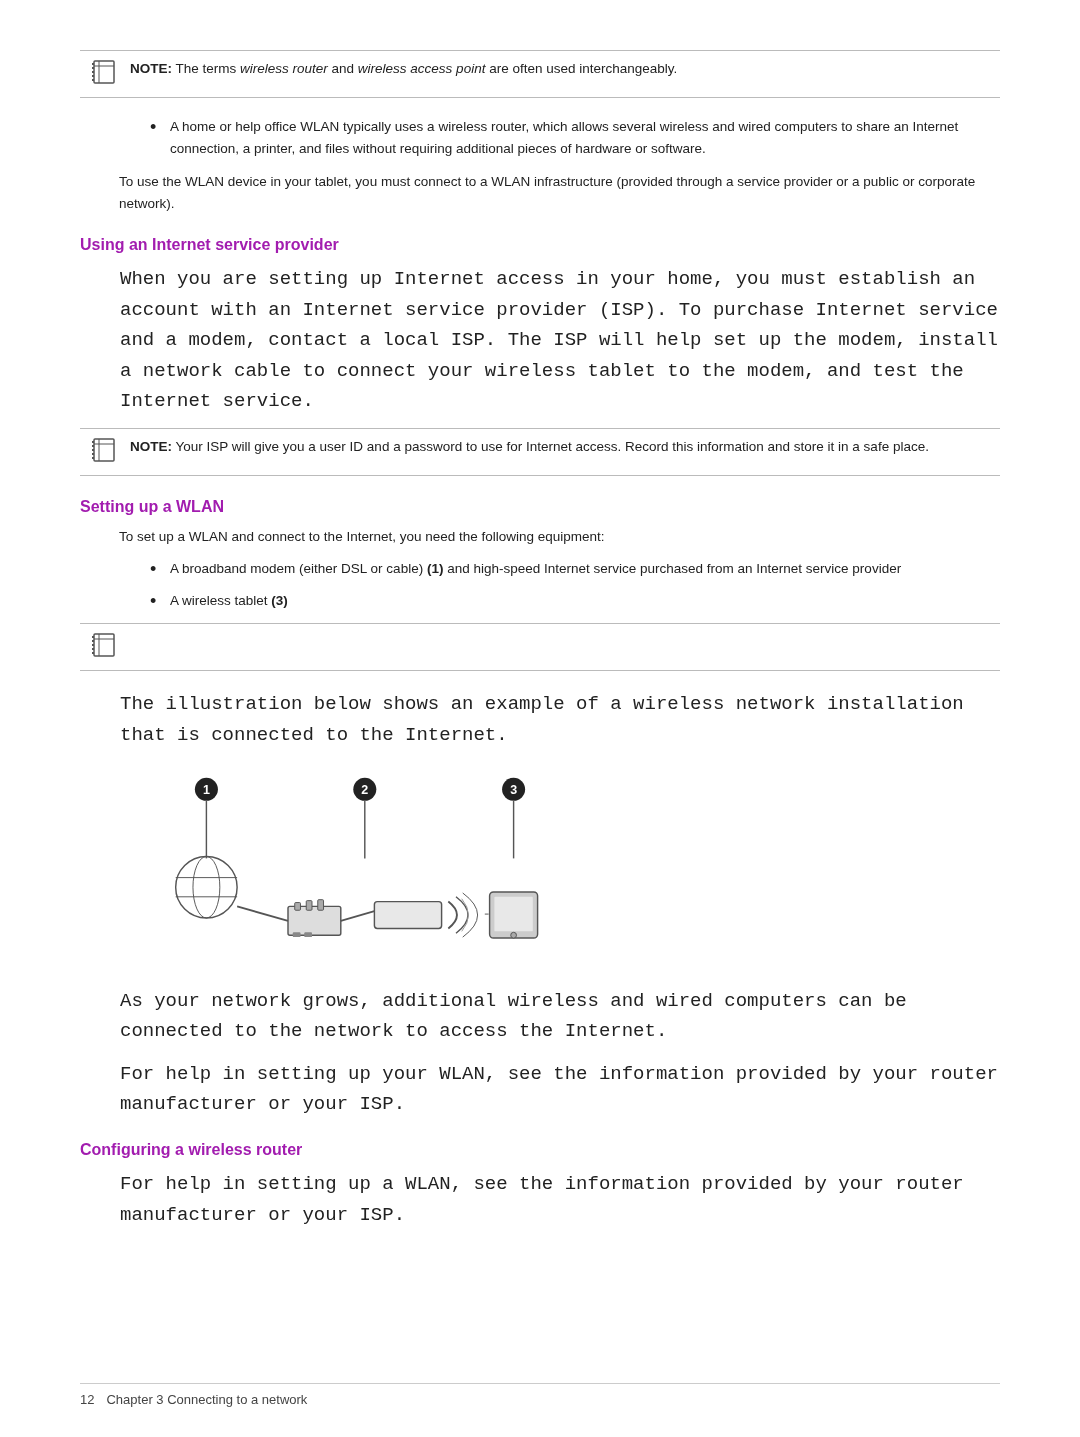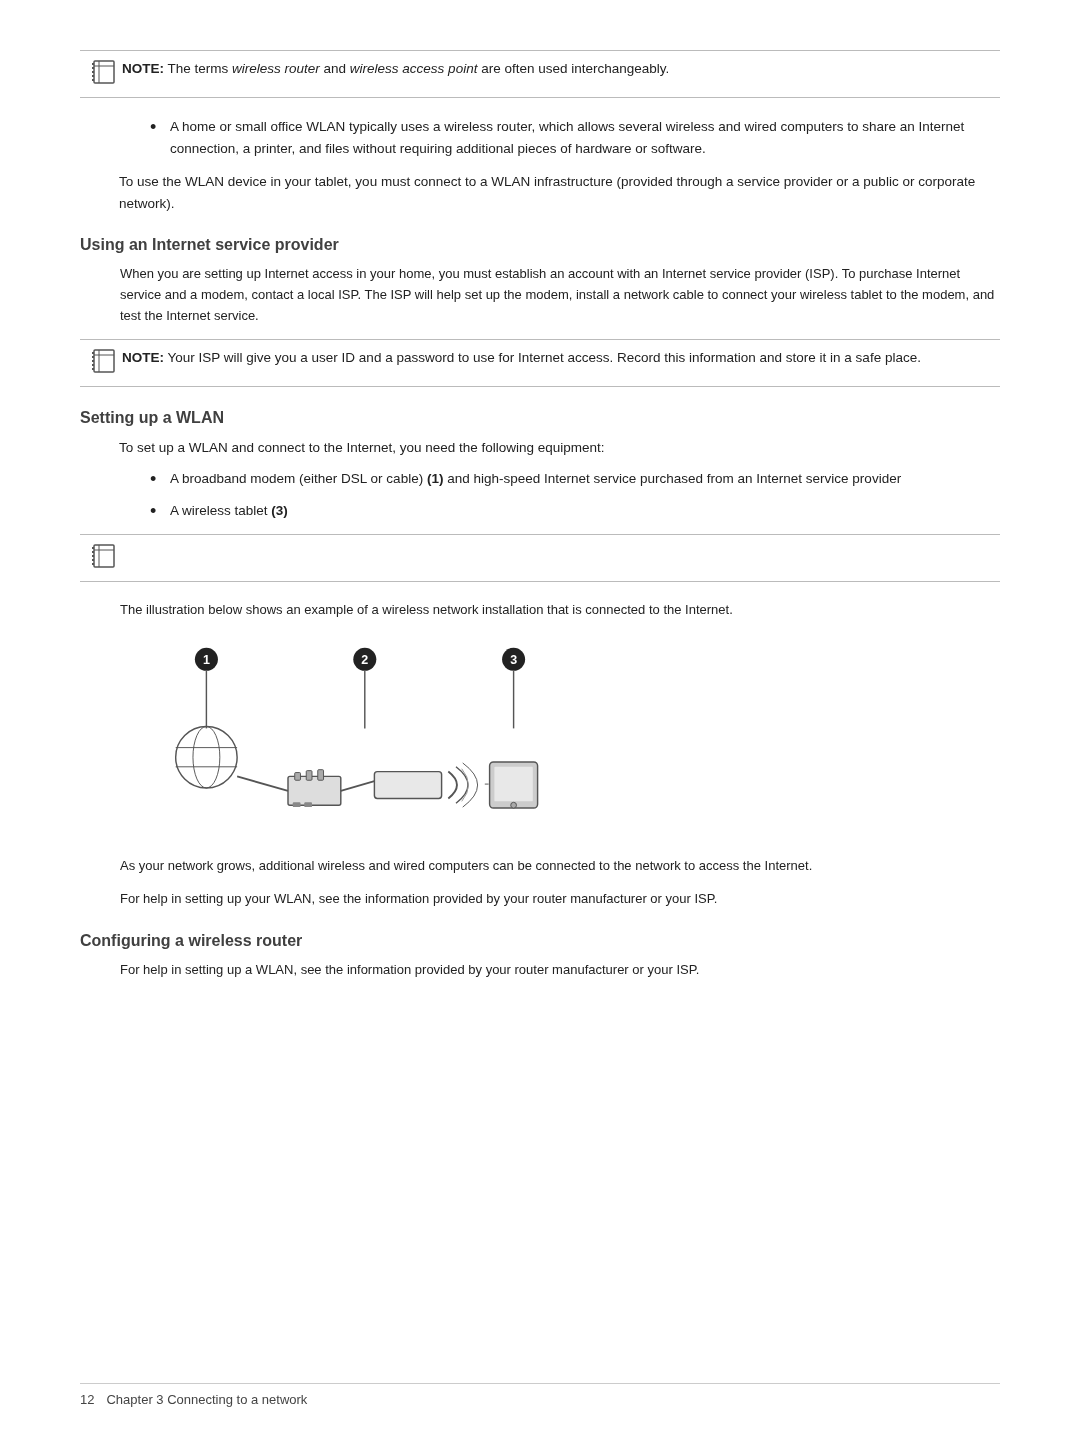--- a/index.html
+++ b/index.html
@@ -16,50 +16,51 @@
       padding: 40px 80px 60px 80px;
       max-width: 1080px;
     }
     .note-box {
       border-top: 1px solid #bbb;
       border-bottom: 1px solid #bbb;
       padding: 8px 10px 8px 10px;
       margin: 10px 0 18px 0;
       display: flex;
       align-items: flex-start;
-      gap: 4px;
+      gap: 12px;
     }
     .note-icon {
       font-size: 20px;
       flex-shrink: 0;
       margin-top: 1px;
       color: #555;
     }
     .note-text {
       font-size: 13.5px;
       line-height: 1.5;
     }
     .note-label {
       font-weight: bold;
     }
     .section-heading {
-      color: #404040;
+      color: #a21caf;
       font-size: 16px;
       font-weight: bold;
       margin: 22px 0 10px 0;
     }
     .body-text {
       font-size: 13.5px;
       line-height: 1.6;
       margin: 0 0 10px 39px;
     }
     .body-text-full {
-      font-size: 13px;
+      font-size: 19px;
       line-height: 1.6;
       margin: 0 0 12px 40px;
+      font-family: Liberation Mono, monospace;
     }
     ul.bullet-list {
       margin: 8px 0 12px 70px;
       padding: 0;
       list-style: none;
     }
     ul.bullet-list li {
       position: relative;
       padding-left: 20px;
       margin-bottom: 10px;
@@ -123,21 +124,21 @@
         <line x1="2" y1="20" x2="4" y2="20" stroke="#555" stroke-width="2"></line>
       </svg>
     </span>
     <span class="note-text">
       <span class="note-label">NOTE:</span>
       <span>The terms </span><span class="italic">wireless router</span><span> and </span><span class="italic">wireless access point</span><span> are often used interchangeably.</span>
     </span>
   </div>
 
   <ul class="bullet-list">
-    <li>A home or small office WLAN typically uses a wireless router, which allows several wireless and wired computers to share an Internet connection, a printer, and files without requiring additional pieces of hardware or software.</li>
+    <li>A home or help office WLAN typically uses a wireless router, which allows several wireless and wired computers to share an Internet connection, a printer, and files without requiring additional pieces of hardware or software.</li>
   </ul>
 
   <p class="body-text">To use the WLAN device in your tablet, you must connect to a WLAN infrastructure (provided through a service provider or a public or corporate network).</p>
 
   <h2 class="section-heading">Using an Internet service provider</h2>
   <p class="body-text-full">When you are setting up Internet access in your home, you must establish an account with an Internet service provider (ISP). To purchase Internet service and a modem, contact a local ISP. The ISP will help set up the modem, install a network cable to connect your wireless tablet to the modem, and test the Internet service.</p>
 
   <div class="note-box">
     <span class="note-icon">
       <svg width="28" height="24" viewBox="0 0 28 24" fill="none" xmlns="http://www.w3.org/2000/svg">

